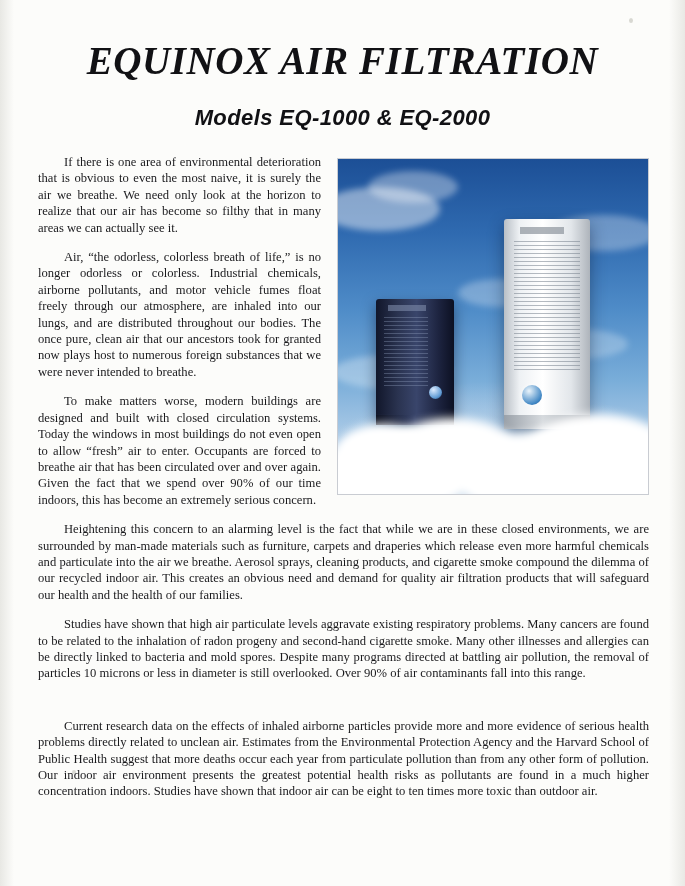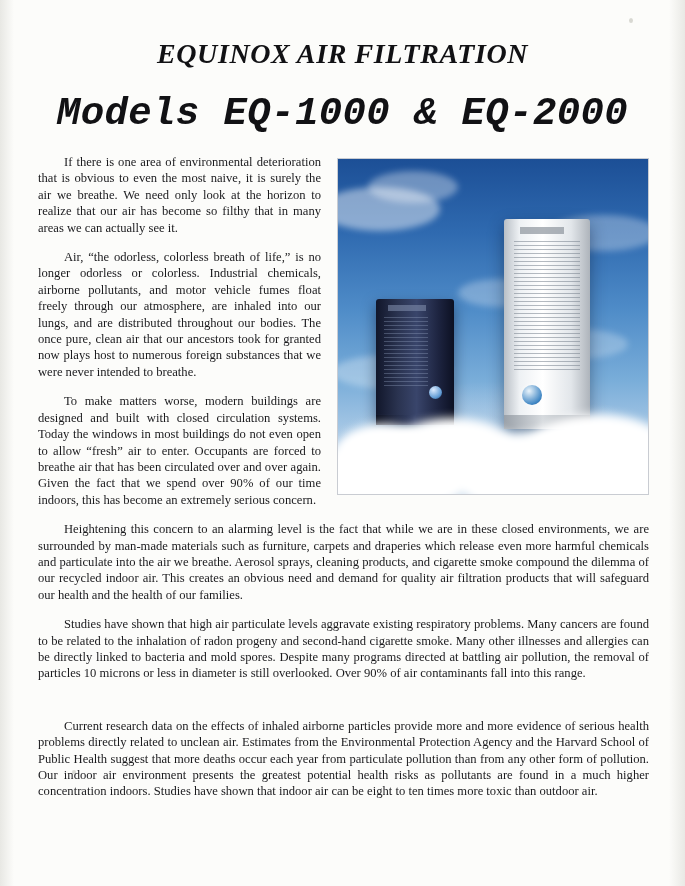--- a/index.html
+++ b/index.html
@@ -49,30 +49,30 @@
     position: absolute;
     left: 0;
     right: 0;
     top: 38px;
     text-align: center;
   }
   .title-line1 {
     font-family: "Liberation Serif", serif;
     font-style: italic;
     font-weight: bold;
-    font-size: 28px;
+    font-size: 39px;
     letter-spacing: 0.6px;
     color: #111114;
     margin: 0;
   }
   .title-line2 {
-    font-family: Liberation Mono, monospace;
+    font-family: Liberation Sans, sans-serif;
     font-style: italic;
     font-weight: bold;
-    font-size: 39px;
+    font-size: 22px;
     letter-spacing: 0.4px;
     color: #111114;
     margin: 22px 0 0 0;
   }
 
   .body-wrap {
     position: absolute;
     left: 38px;
     right: 36px;
     top: 154px;

